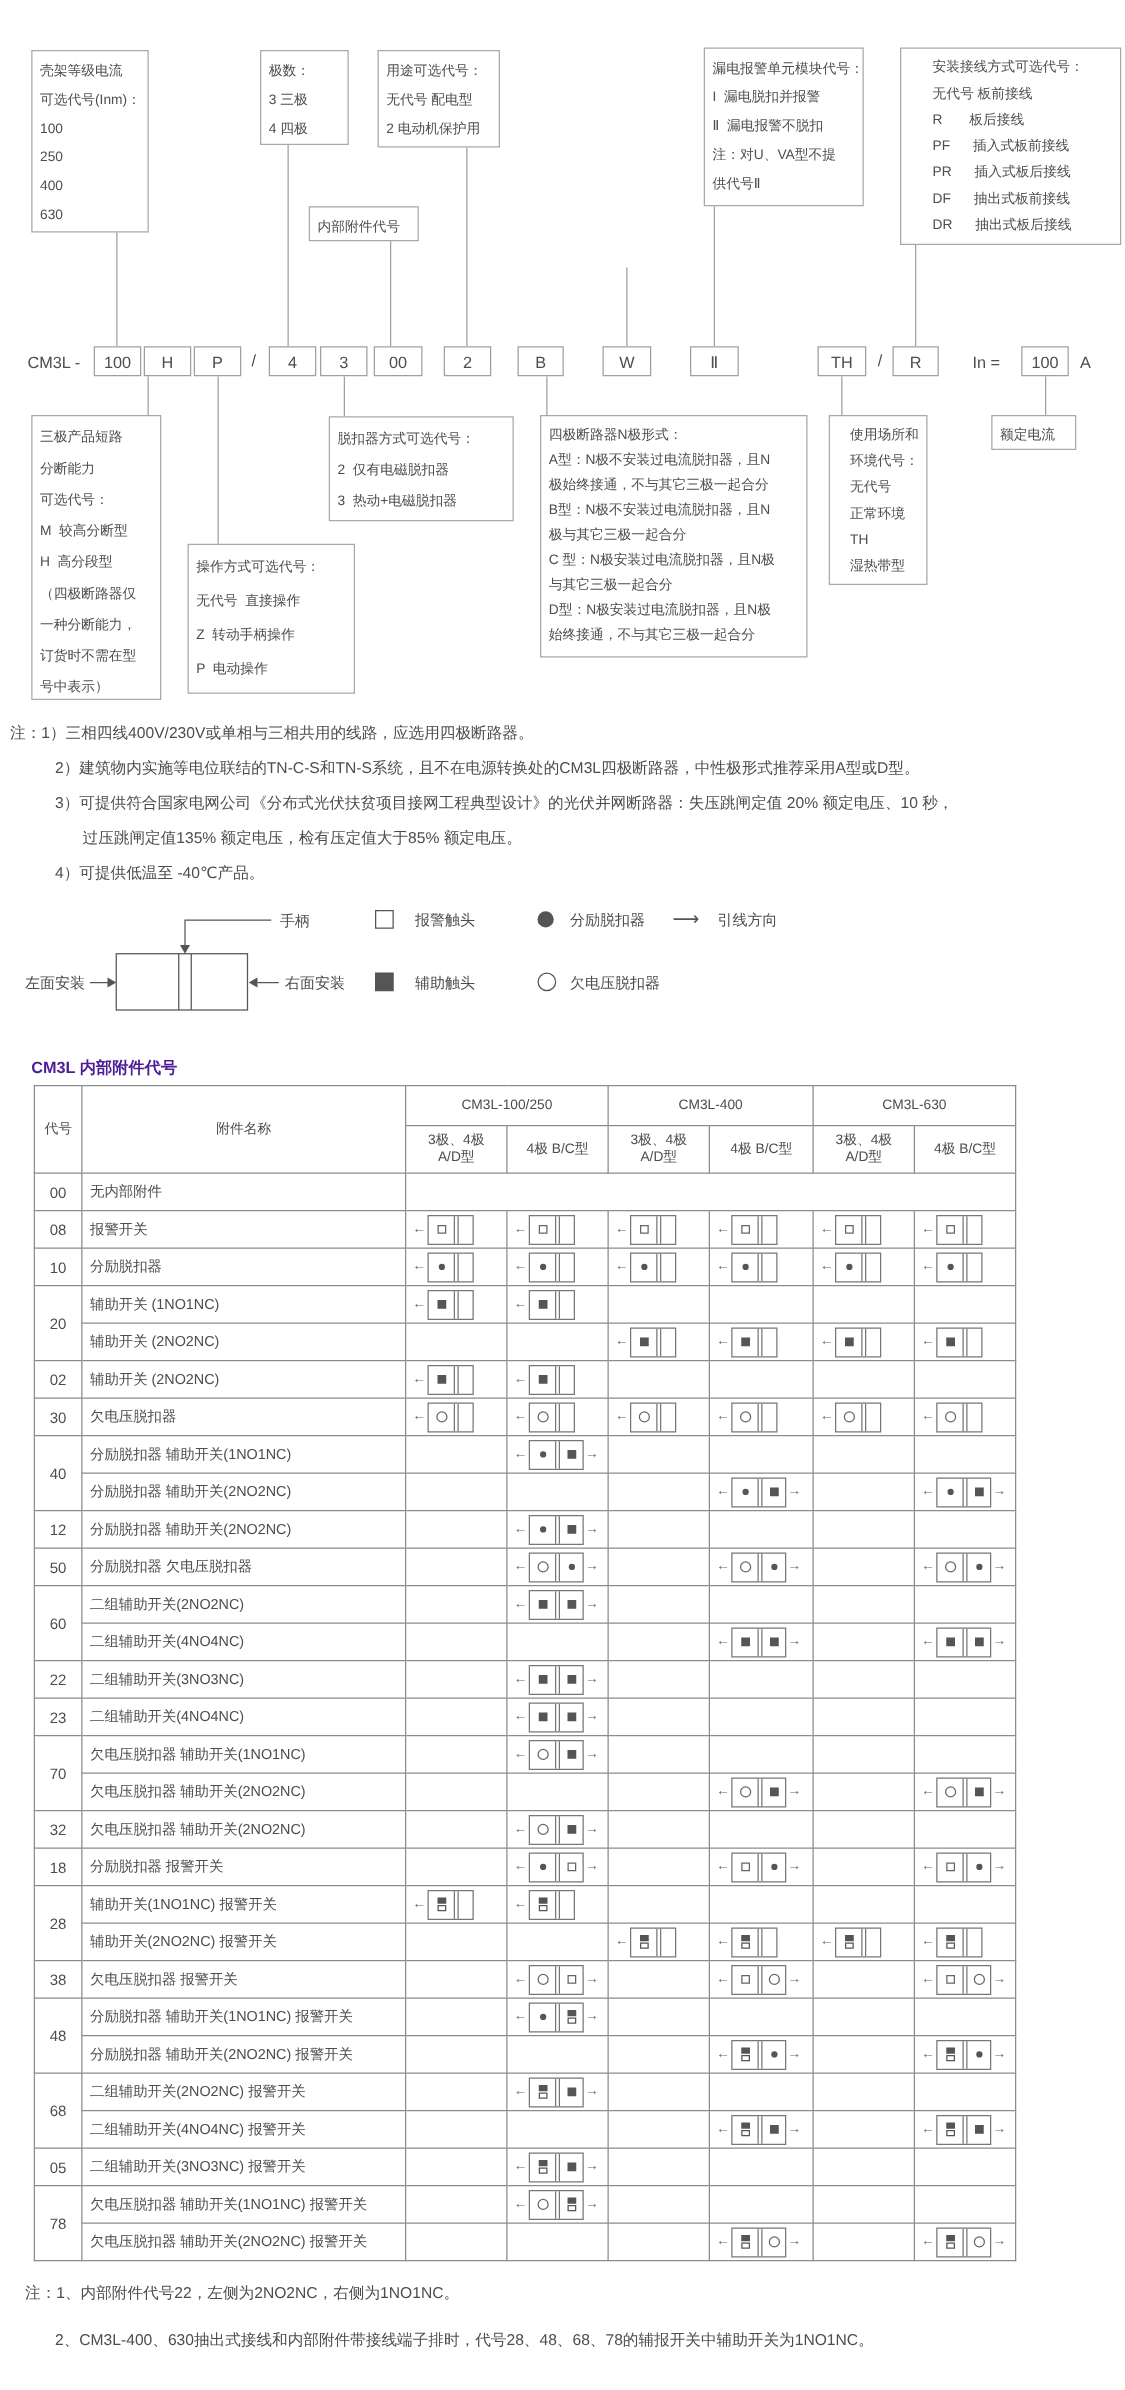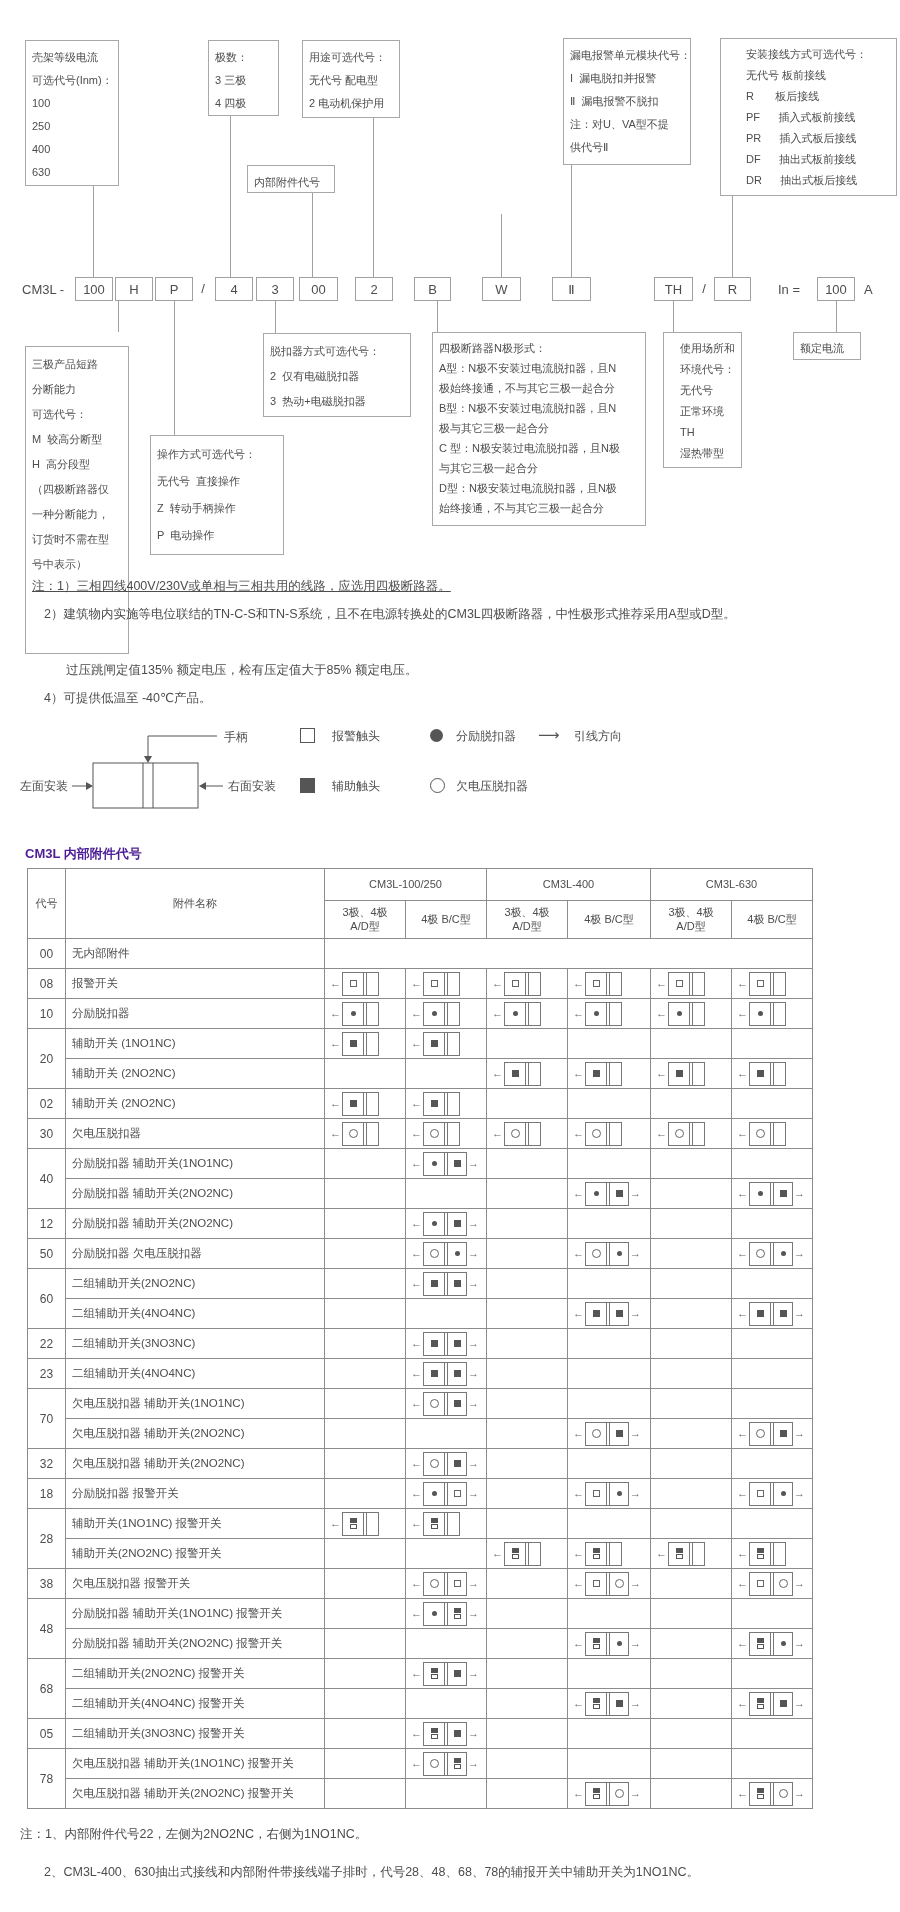--- a/index.html
+++ b/index.html
@@ -94,21 +94,21 @@
   <div class="fbox lh21" style="left:720px;top:38px;width:177px;height:158px;padding-left:25px;">
       <div class="bl">安装接线方式可选代号：</div>
       <div class="bl">无代号 板前接线</div>
       <div class="bl">R       板后接线</div>
       <div class="bl">PF      插入式板前接线</div>
       <div class="bl">PR      插入式板后接线</div>
       <div class="bl">DF      抽出式板前接线</div>
       <div class="bl">DR      抽出式板后接线</div>
     </div>
 
-  <div class="fbox lh25" style="left:25px;top:332px;width:104px;height:308px;margin-top:14px;">
+  <div class="fbox lh25" style="left:25px;top:332px;width:104px;height:228px;">
       <div class="bl">三极产品短路</div>
       <div class="bl">分断能力</div>
       <div class="bl">可选代号：</div>
       <div class="bl">M  较高分断型</div>
       <div class="bl">H  高分段型</div>
       <div class="bl">（四极断路器仅</div>
       <div class="bl">一种分断能力，</div>
       <div class="bl">订货时不需在型</div>
       <div class="bl">号中表示）</div>
     </div>
@@ -174,22 +174,23 @@
       <div class="cbox" style="left: 482px; width: 39px;">W</div>
       <div class="cbox" style="left: 552px; width: 39px;">Ⅱ</div>
       <div class="cbox" style="left: 654px; width: 39px;">TH</div>
       <div class="cplain" style="left: 698px; width: 12px;">/</div>
       <div class="cbox" style="left: 714px; width: 37px;">R</div>
     </div>
   <div class="ctext" style="left:778px;top:283px;">In =</div>
   <div class="cbox" style="left:817px;width:38px;">100</div>
   <div class="ctext" style="left:864px;top:283px;">A</div>
 
-  <div class="note" style="left:32px;top:580px;text-decoration:underline;">注：1）三相四线400V/230V或单相与三相共用的线路，应选用四极断路器。</div>
+  <div class="note" style="left:8px;top:580px;">注：1）三相四线400V/230V或单相与三相共用的线路，应选用四极断路器。</div>
   <div class="note" style="left:44px;top:608px;">2）建筑物内实施等电位联结的TN-C-S和TN-S系统，且不在电源转换处的CM3L四极断路器，中性极形式推荐采用A型或D型。</div>
+  <div class="note" style="left:44px;top:636px;">3）可提供符合国家电网公司《分布式光伏扶贫项目接网工程典型设计》的光伏并网断路器：失压跳闸定值 20% 额定电压、10 秒，</div>
   <div class="note" style="left:66px;top:664px;">过压跳闸定值135% 额定电压，检有压定值大于85% 额定电压。</div>
   <div class="note" style="left:44px;top:692px;">4）可提供低温至 -40℃产品。</div>
 
   <svg width="300" height="96" style="position:absolute;left:20px;top:722px;">
     <rect x="73" y="41" width="105" height="45" fill="none" stroke="#555" stroke-width="1"></rect>
     <line x1="123" y1="41" x2="123" y2="86" stroke="#555" stroke-width="1"></line>
     <line x1="133" y1="41" x2="133" y2="86" stroke="#555" stroke-width="1"></line>
     <polyline points="197,14 128,14 128,36" fill="none" stroke="#555" stroke-width="1"></polyline>
     <polygon points="124,34 132,34 128,41" fill="#555"></polygon>
     <line x1="52" y1="64" x2="67" y2="64" stroke="#555" stroke-width="1"></line>

